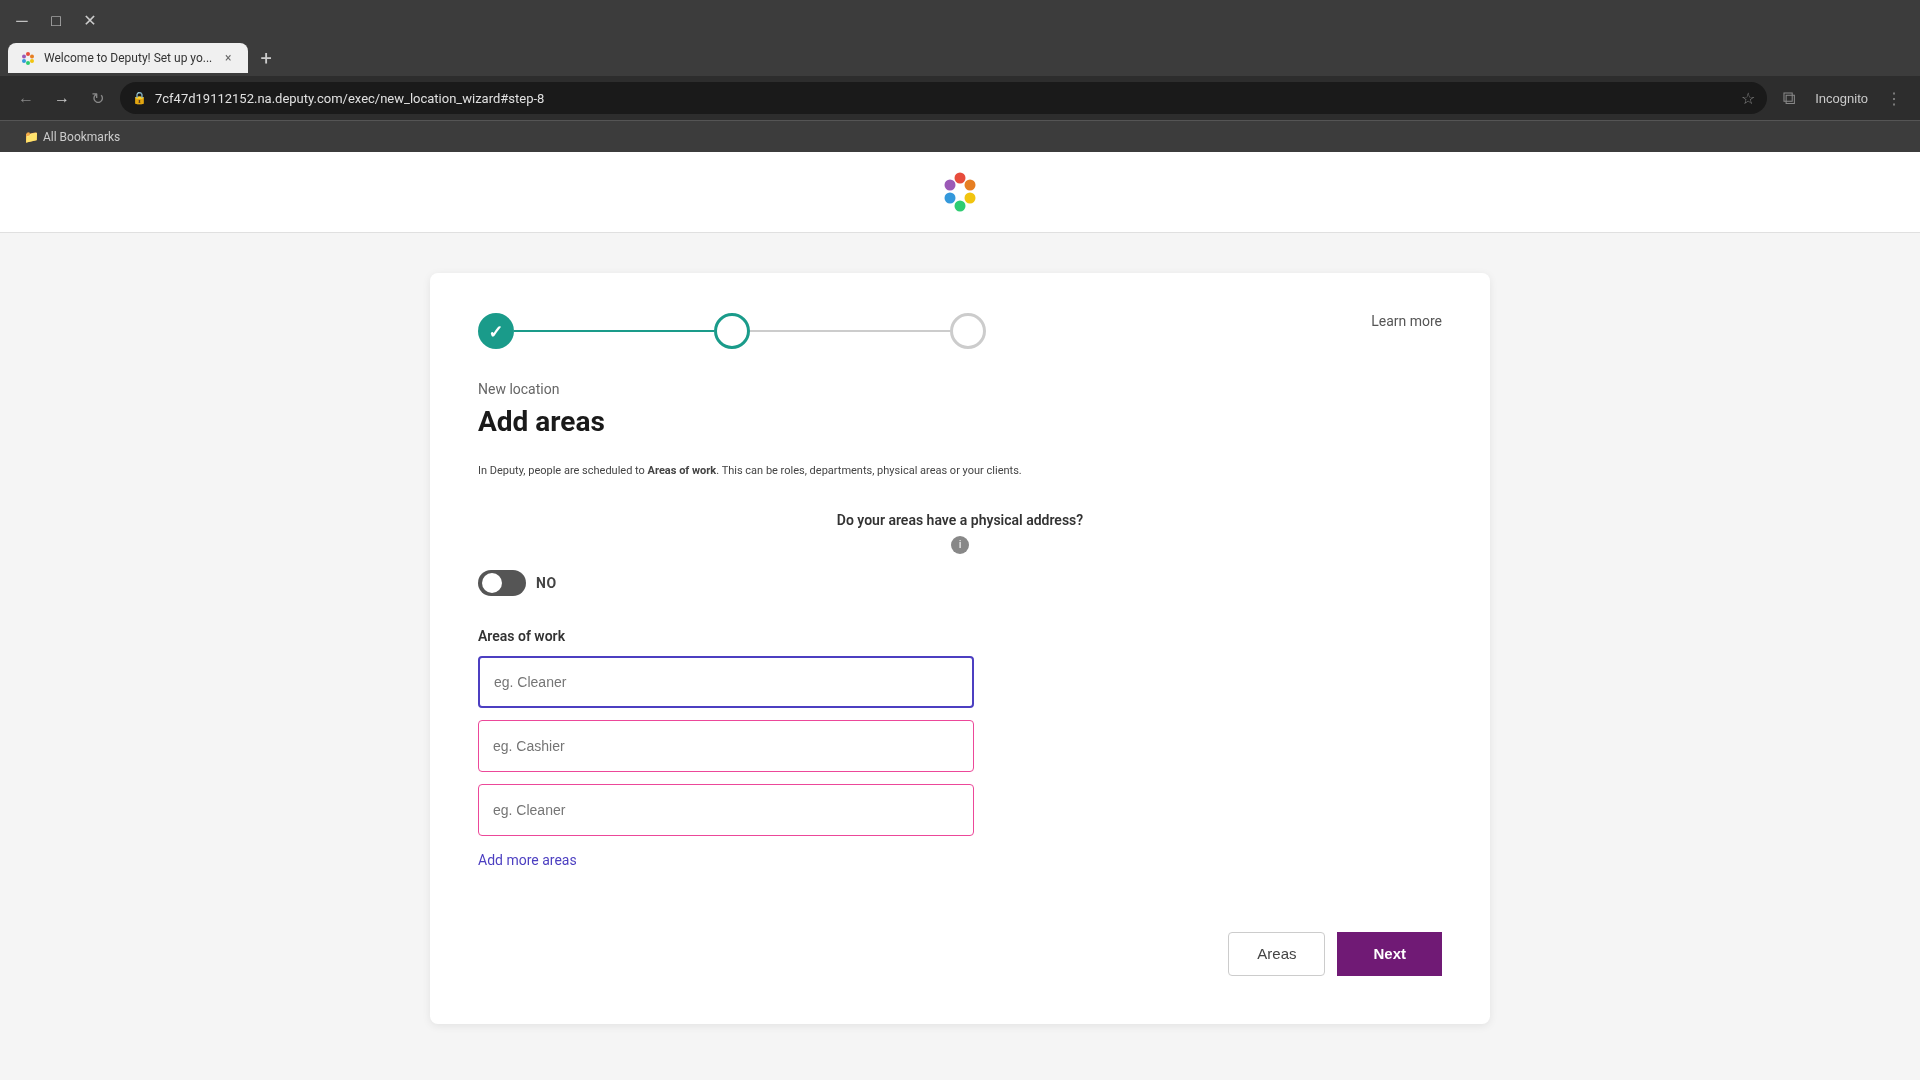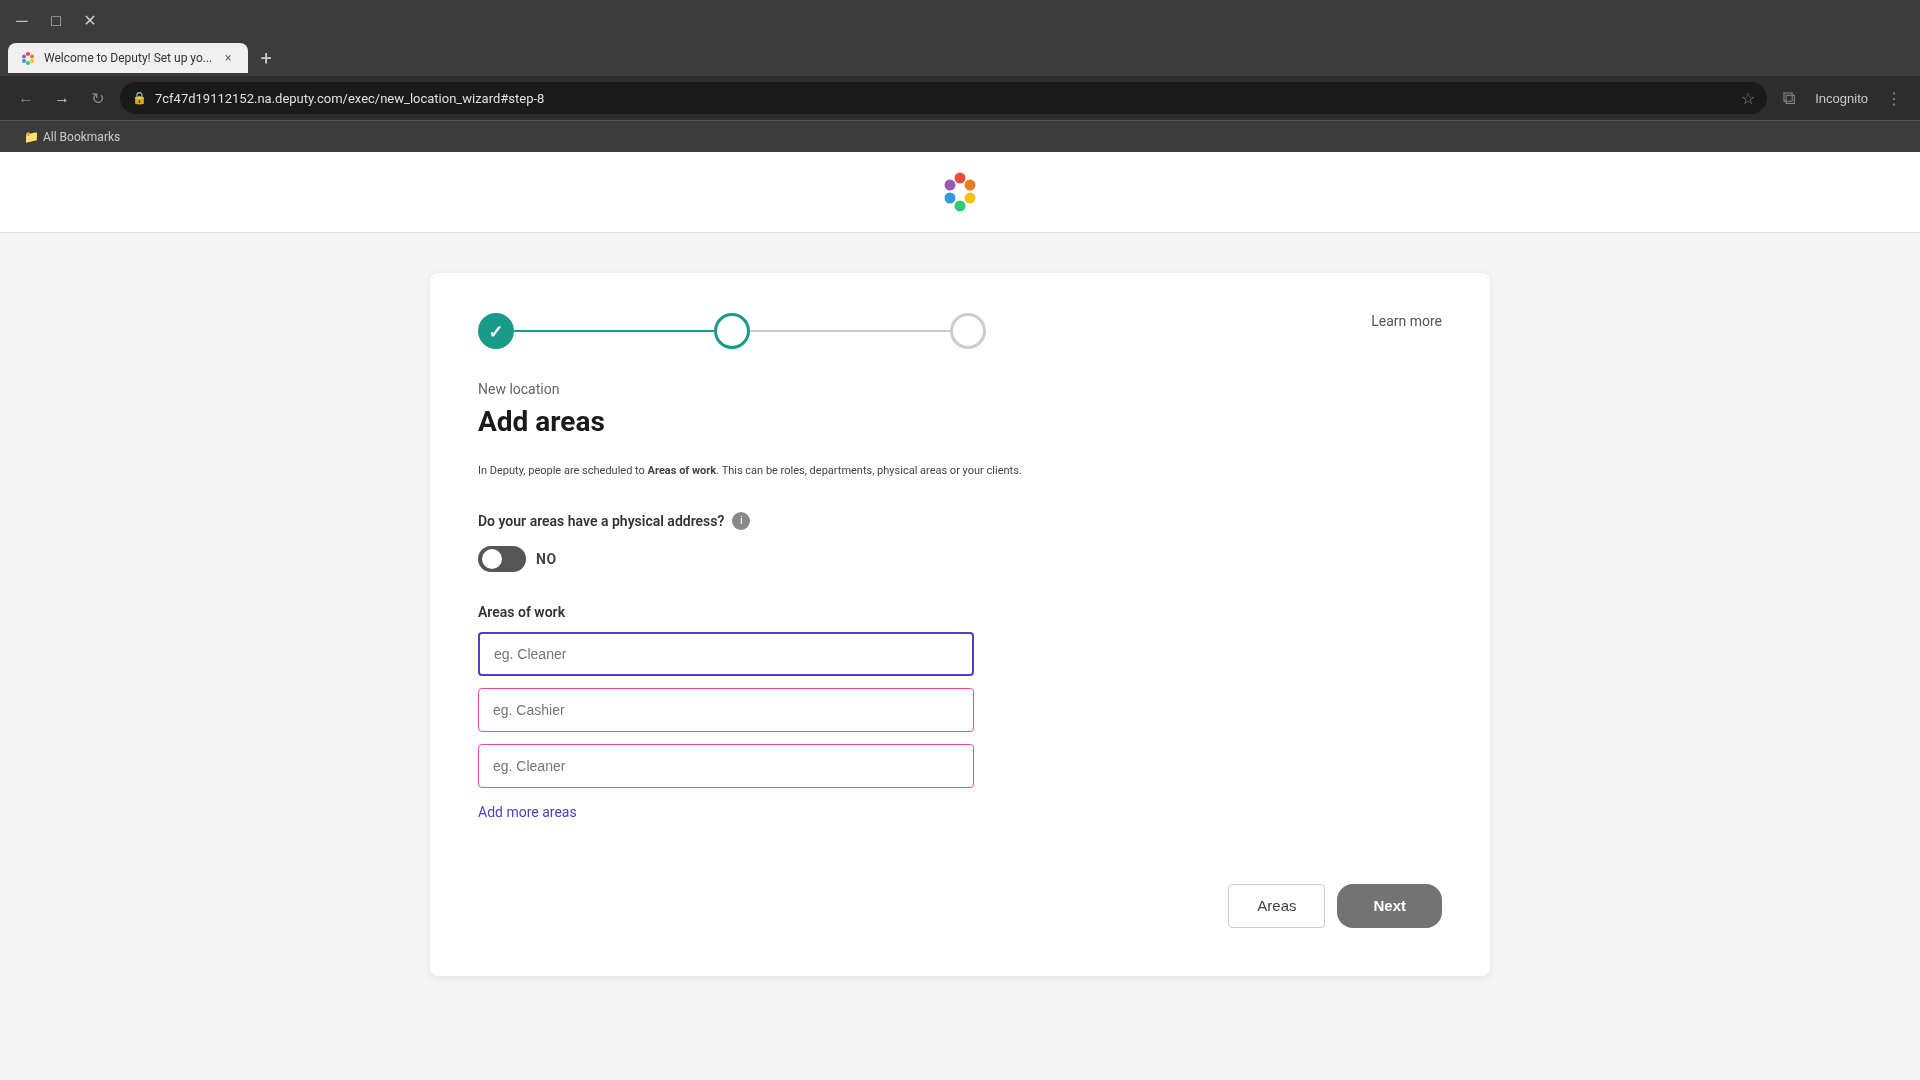--- a/index.html
+++ b/index.html
@@ -302,20 +302,21 @@
 
     .description strong {
       font-weight: 700;
     }
 
     .question-row {
       display: flex;
       align-items: center;
       gap: 8px;
       margin-bottom: 16px;
+      flex-direction: column;
     }
 
     .question-text {
       font-size: 14px;
       font-weight: 600;
       color: #333;
     }
 
     .info-icon {
       width: 18px;
@@ -369,21 +370,21 @@
     
     .areas-label {
       font-size: 14px;
       font-weight: 600;
       color: #333;
       margin-bottom: 12px;
     }
 
     .area-input {
       width: 496px;
-      height: 44px;
+      height: 52px;
       border: 2px solid #4c3fc1;
       border-radius: 4px;
       padding: 0 14px;
       font-size: 14px;
       color: #999;
       outline: none;
       display: block;
       margin-bottom: 12px;
     }
 
@@ -417,23 +418,23 @@
       border-radius: 4px;
       font-size: 15px;
       color: #444;
       cursor: pointer;
       font-weight: 500;
     }
 
     .btn-next {
       height: 44px;
       padding: 0 36px;
-      background: #737373;
+      background: #701a75;
       border: none;
-      border-radius: 16px;
+      border-radius: 0;
       font-size: 15px;
       color: white;
       cursor: pointer;
       font-weight: 600;
     }
 
     
     .checkmark {
       font-size: 18px;
     }

